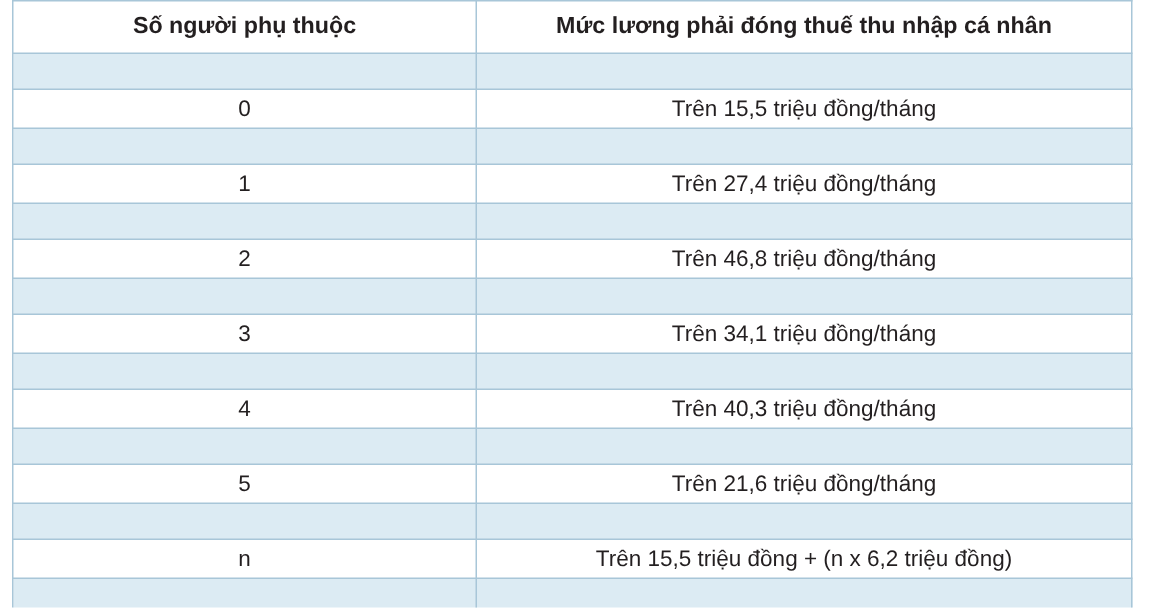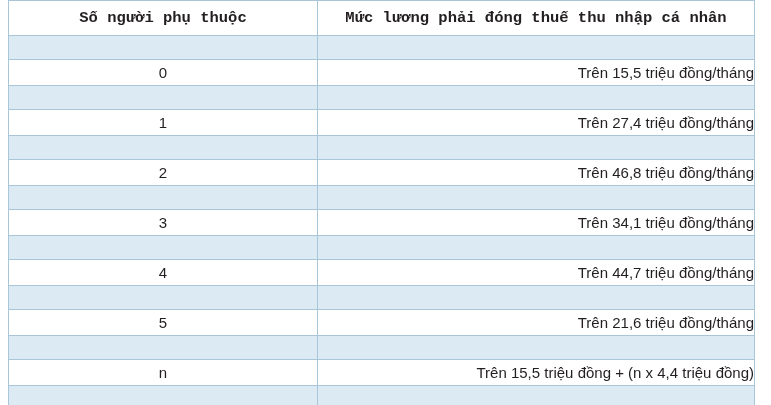--- a/index.html
+++ b/index.html
@@ -35,41 +35,40 @@
     vertical-align: middle;
   }
   table.tax-table thead th {
     background: #ffffff;
     font-size: 15.5px;
     font-weight: bold;
     text-align: center;
     height: 34px;
     line-height: 34px;
     white-space: nowrap;
-    font-family: Liberation Mono, monospace;
   }
   table.tax-table tbody td {
     font-size: 15px;
     font-weight: normal;
     height: 24px;
   }
   
   tbody tr.band td {
     background: #dcebf3;
     height: 23px;
   }
   tbody tr.data td {
     background: #ffffff;
     height: 25px;
   }
   td.col-deps {
     text-align: center;
   }
   td.col-amount {
-    text-align: right;
+    text-align: center;
     padding-left: 14px;
   }
   tbody tr.band td { padding: 0; }
 </style>
 </head>
 <body>
 
 <div class="table-wrap">
   <table class="tax-table">
     <colgroup>
@@ -118,39 +117,39 @@
         <td class="col-deps">3</td>
         <td class="col-amount">Trên 34,1 triệu đồng/tháng</td>
       </tr>
 
       <tr class="band">
         <td></td>
         <td></td>
       </tr>
       <tr class="data">
         <td class="col-deps">4</td>
-        <td class="col-amount">Trên 44,7 triệu đồng/tháng</td>
+        <td class="col-amount">Trên 40,3 triệu đồng/tháng</td>
       </tr>
 
       <tr class="band">
         <td></td>
         <td></td>
       </tr>
       <tr class="data">
         <td class="col-deps">5</td>
         <td class="col-amount">Trên 21,6 triệu đồng/tháng</td>
       </tr>
 
       <tr class="band">
         <td></td>
         <td></td>
       </tr>
       <tr class="data">
         <td class="col-deps">n</td>
-        <td class="col-amount">Trên 15,5 triệu đồng + (n x 4,4 triệu đồng)</td>
+        <td class="col-amount">Trên 15,5 triệu đồng + (n x 6,2 triệu đồng)</td>
       </tr>
 
       <tr class="band">
         <td></td>
         <td></td>
       </tr>
     </tbody>
   </table>
 </div>
 

